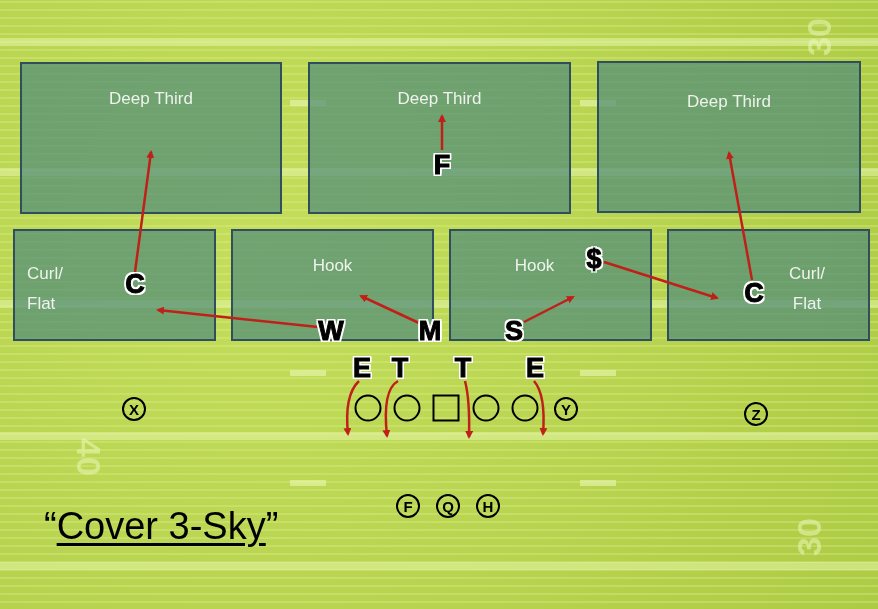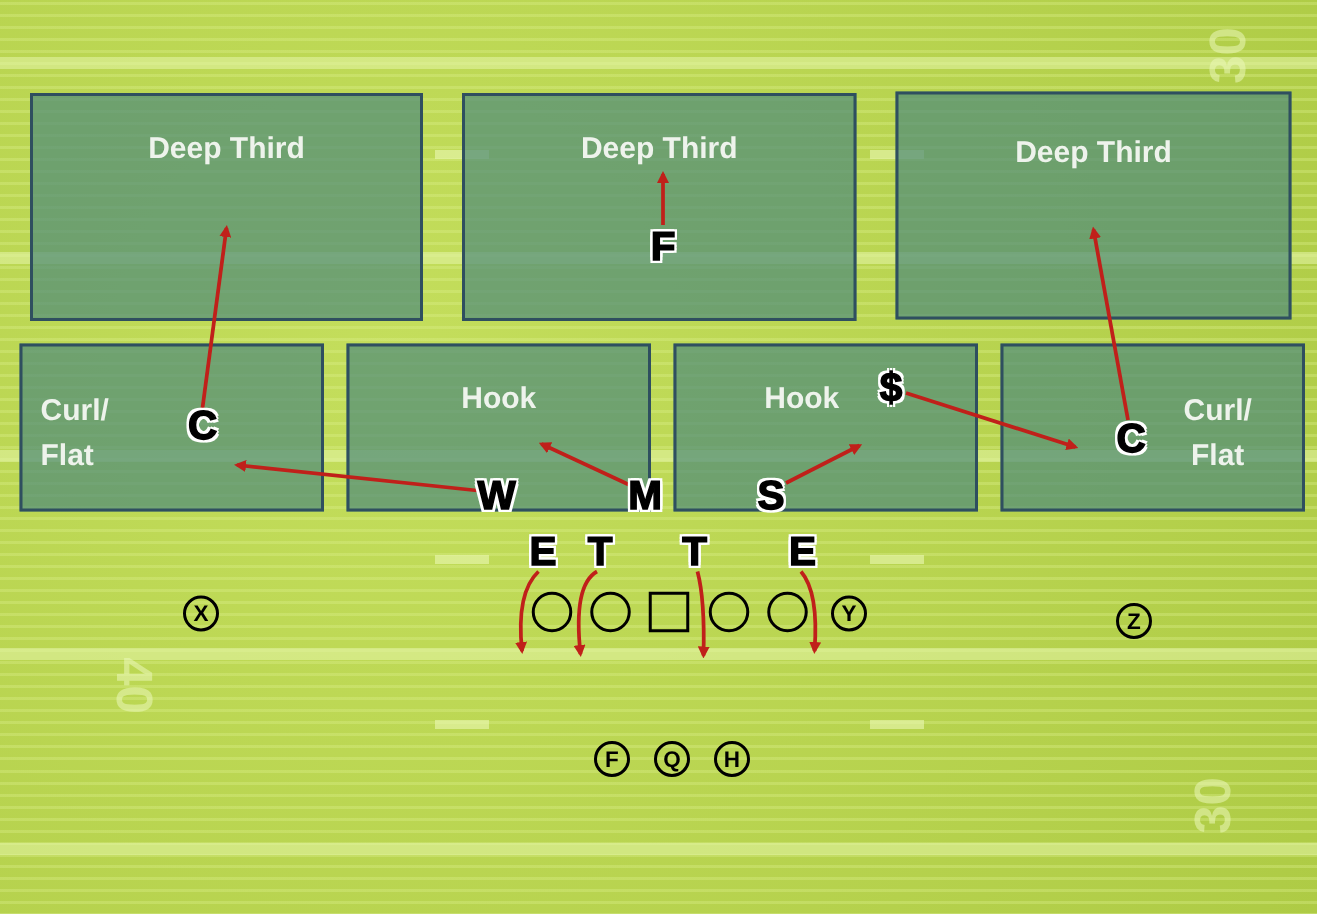--- a/index.html
+++ b/index.html
@@ -14,21 +14,21 @@
   }
   .yardline { position:absolute; left:0; width:878px; height:8px; background:rgba(230,245,170,0.55); }
   .hash { position:absolute; height:6px; width:36px; background:rgba(235,248,180,0.6); }
   .yardnum { position:absolute; color:rgba(235,248,185,0.55); font-weight:bold; font-size:34px; line-height:34px; }
   .zone {
     position:absolute; box-sizing:border-box;
     background:rgba(80,140,120,0.72);
     border:2px solid #2f4f5f;
   }
   .zone-label {
-    position:absolute; color:#eef3ec; font-weight:bold; font-size:20px;
+    position:absolute; color:#eef3ec; font-weight:normal; font-size:17px;
     text-align:center; white-space:pre-line; line-height:30px;
   }
   .player {
     position:absolute; font-weight:bold; color:#000;
     font-size:27px; line-height:27px;
     -webkit-text-stroke:1px #000;
     text-shadow: -2px -2px 0 #fff, 2px -2px 0 #fff, -2px 2px 0 #fff, 2px 2px 0 #fff, 0 2px 0 #fff, 0 -2px 0 #fff, 2px 0 0 #fff, -2px 0 0 #fff;
     transform:translate(-50%,-50%);
   }
   .circled {
@@ -132,13 +132,14 @@
   <div class="lineman" style="left:486px; top:408px;"></div>
   <div class="lineman" style="left:525px; top:408px;"></div>
 
   <div class="circled" style="left:134px; top:409px;">X</div>
   <div class="circled" style="left:566px; top:409px;">Y</div>
   <div class="circled" style="left:756px; top:414px;">Z</div>
   <div class="circled" style="left:408px; top:506px;">F</div>
   <div class="circled" style="left:448px; top:506px;">Q</div>
   <div class="circled" style="left:488px; top:506px;">H</div>
 
+  <div class="title"><span>“</span><span class="u">Cover 3-Sky</span><span>”</span></div>
 </div>
 
 </body></html>

